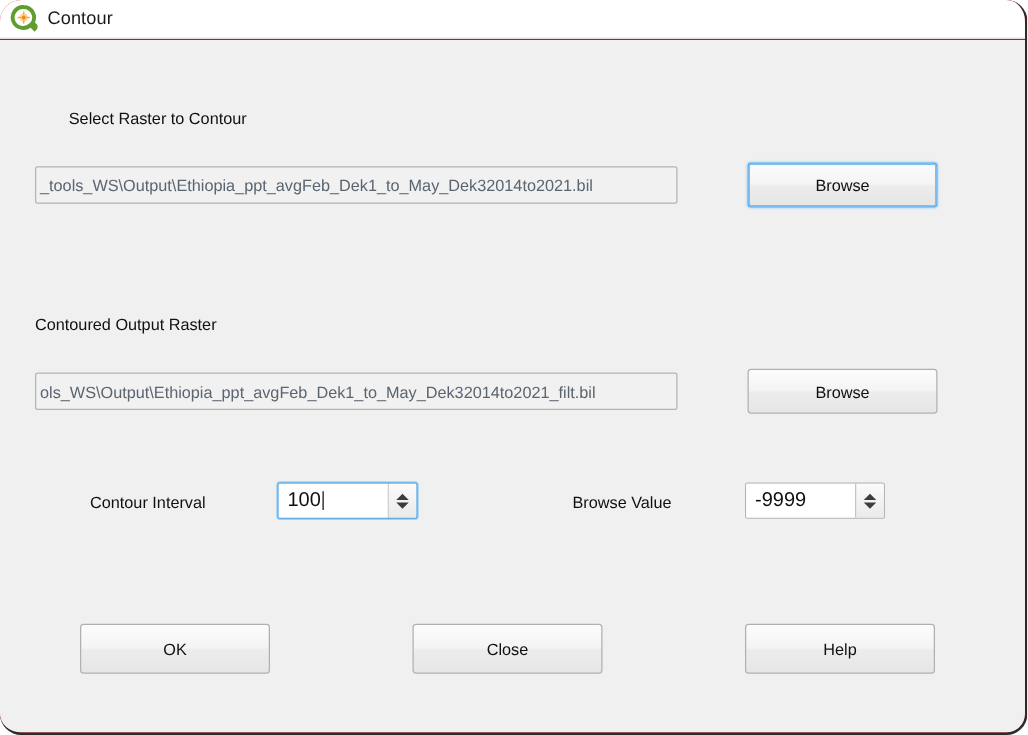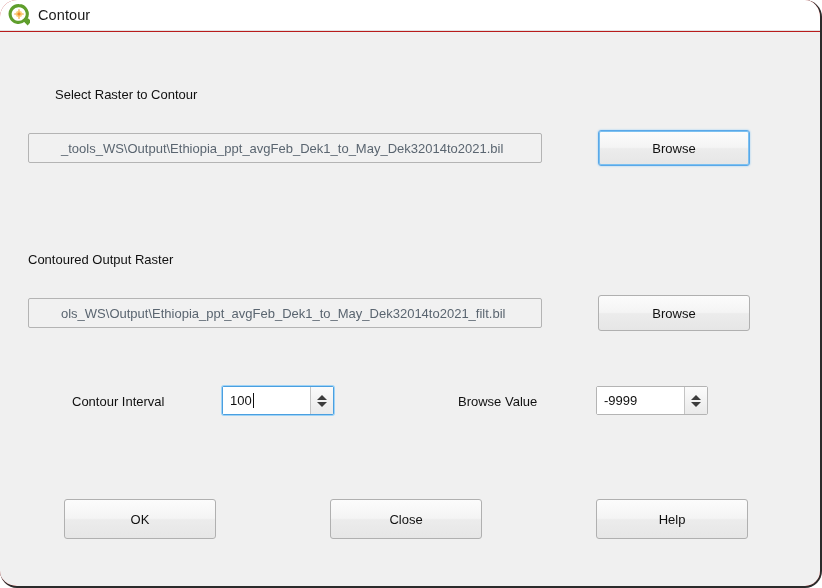--- a/index.html
+++ b/index.html
@@ -71,21 +71,20 @@
   .path-field {
     position: absolute;
     height: 30px;
     box-sizing: border-box;
     background: #f1f1f1;
     border: 1px solid #b4b4b4;
     border-radius: 2px;
     overflow: hidden;
     display: flex;
     align-items: center;
-    padding-left: 29px;
   }
   .path-field .path-text {
     font-size: 13px;
     color: #5a6570;
     white-space: nowrap;
     padding-left: 4px;
     margin-left: -1px;
   }
 
   
@@ -126,21 +125,21 @@
   }
   .spin .spin-value-wrap {
     flex: 1 1 auto;
     display: flex;
     align-items: center;
     padding-left: 7px;
     background: #ffffff;
     position: relative;
   }
   .spin .spin-value {
-    font-size: 13px;
+    font-size: 16px;
     color: #101010;
   }
   .caret {
     display: inline-block;
     width: 1px;
     height: 15px;
     background: #101010;
     margin-left: 1px;
     vertical-align: middle;
   }

